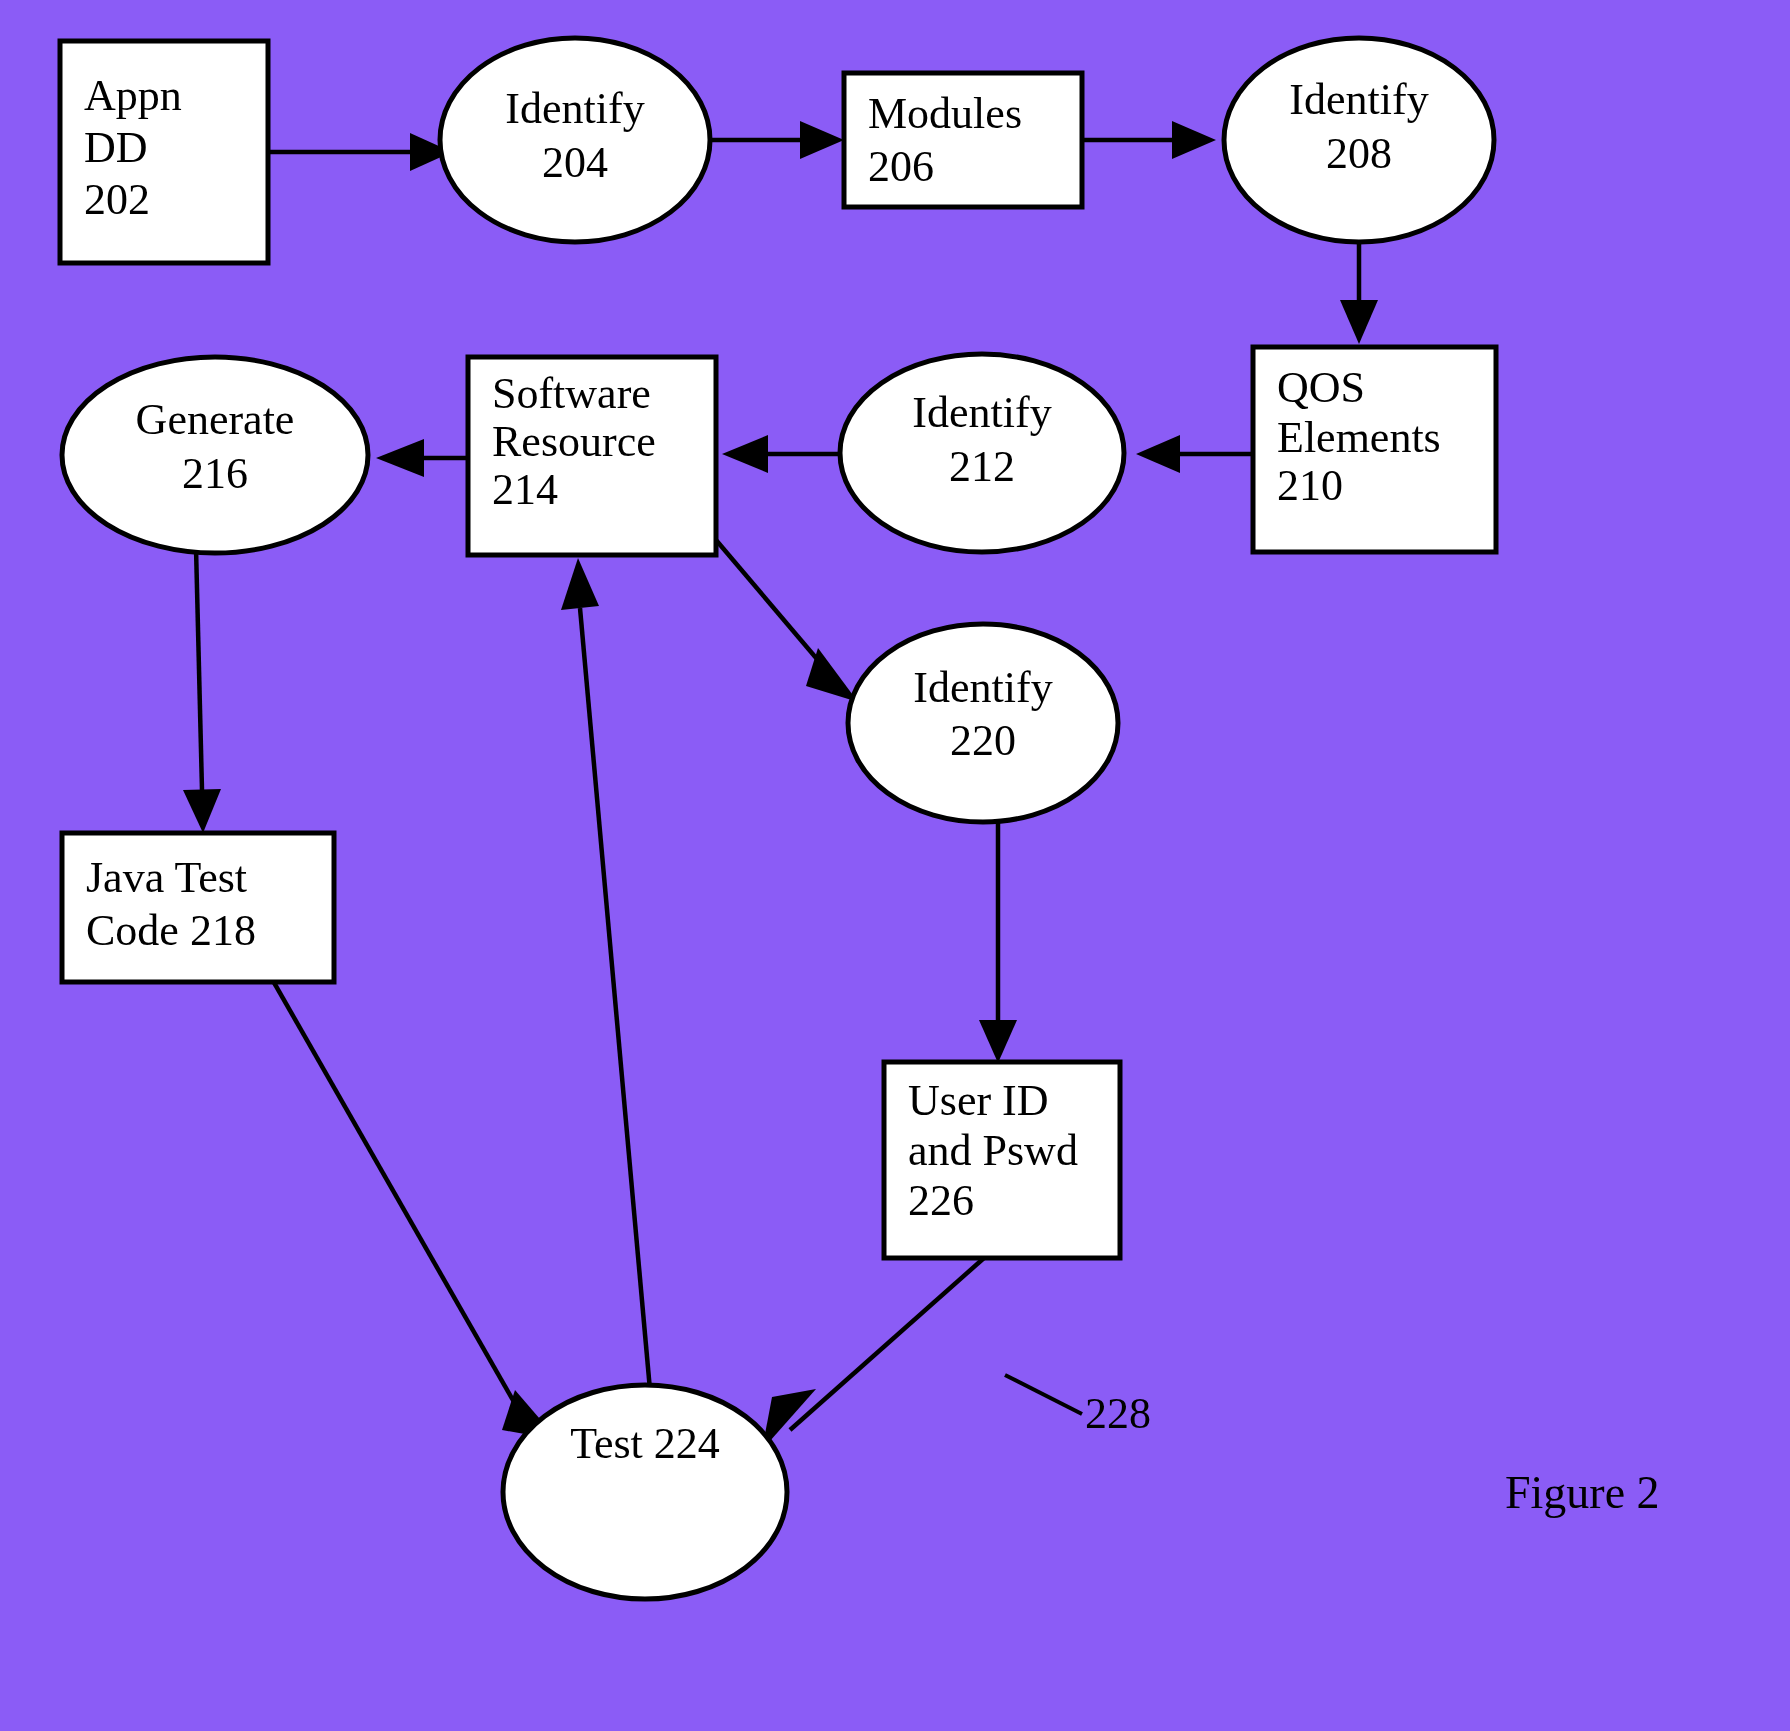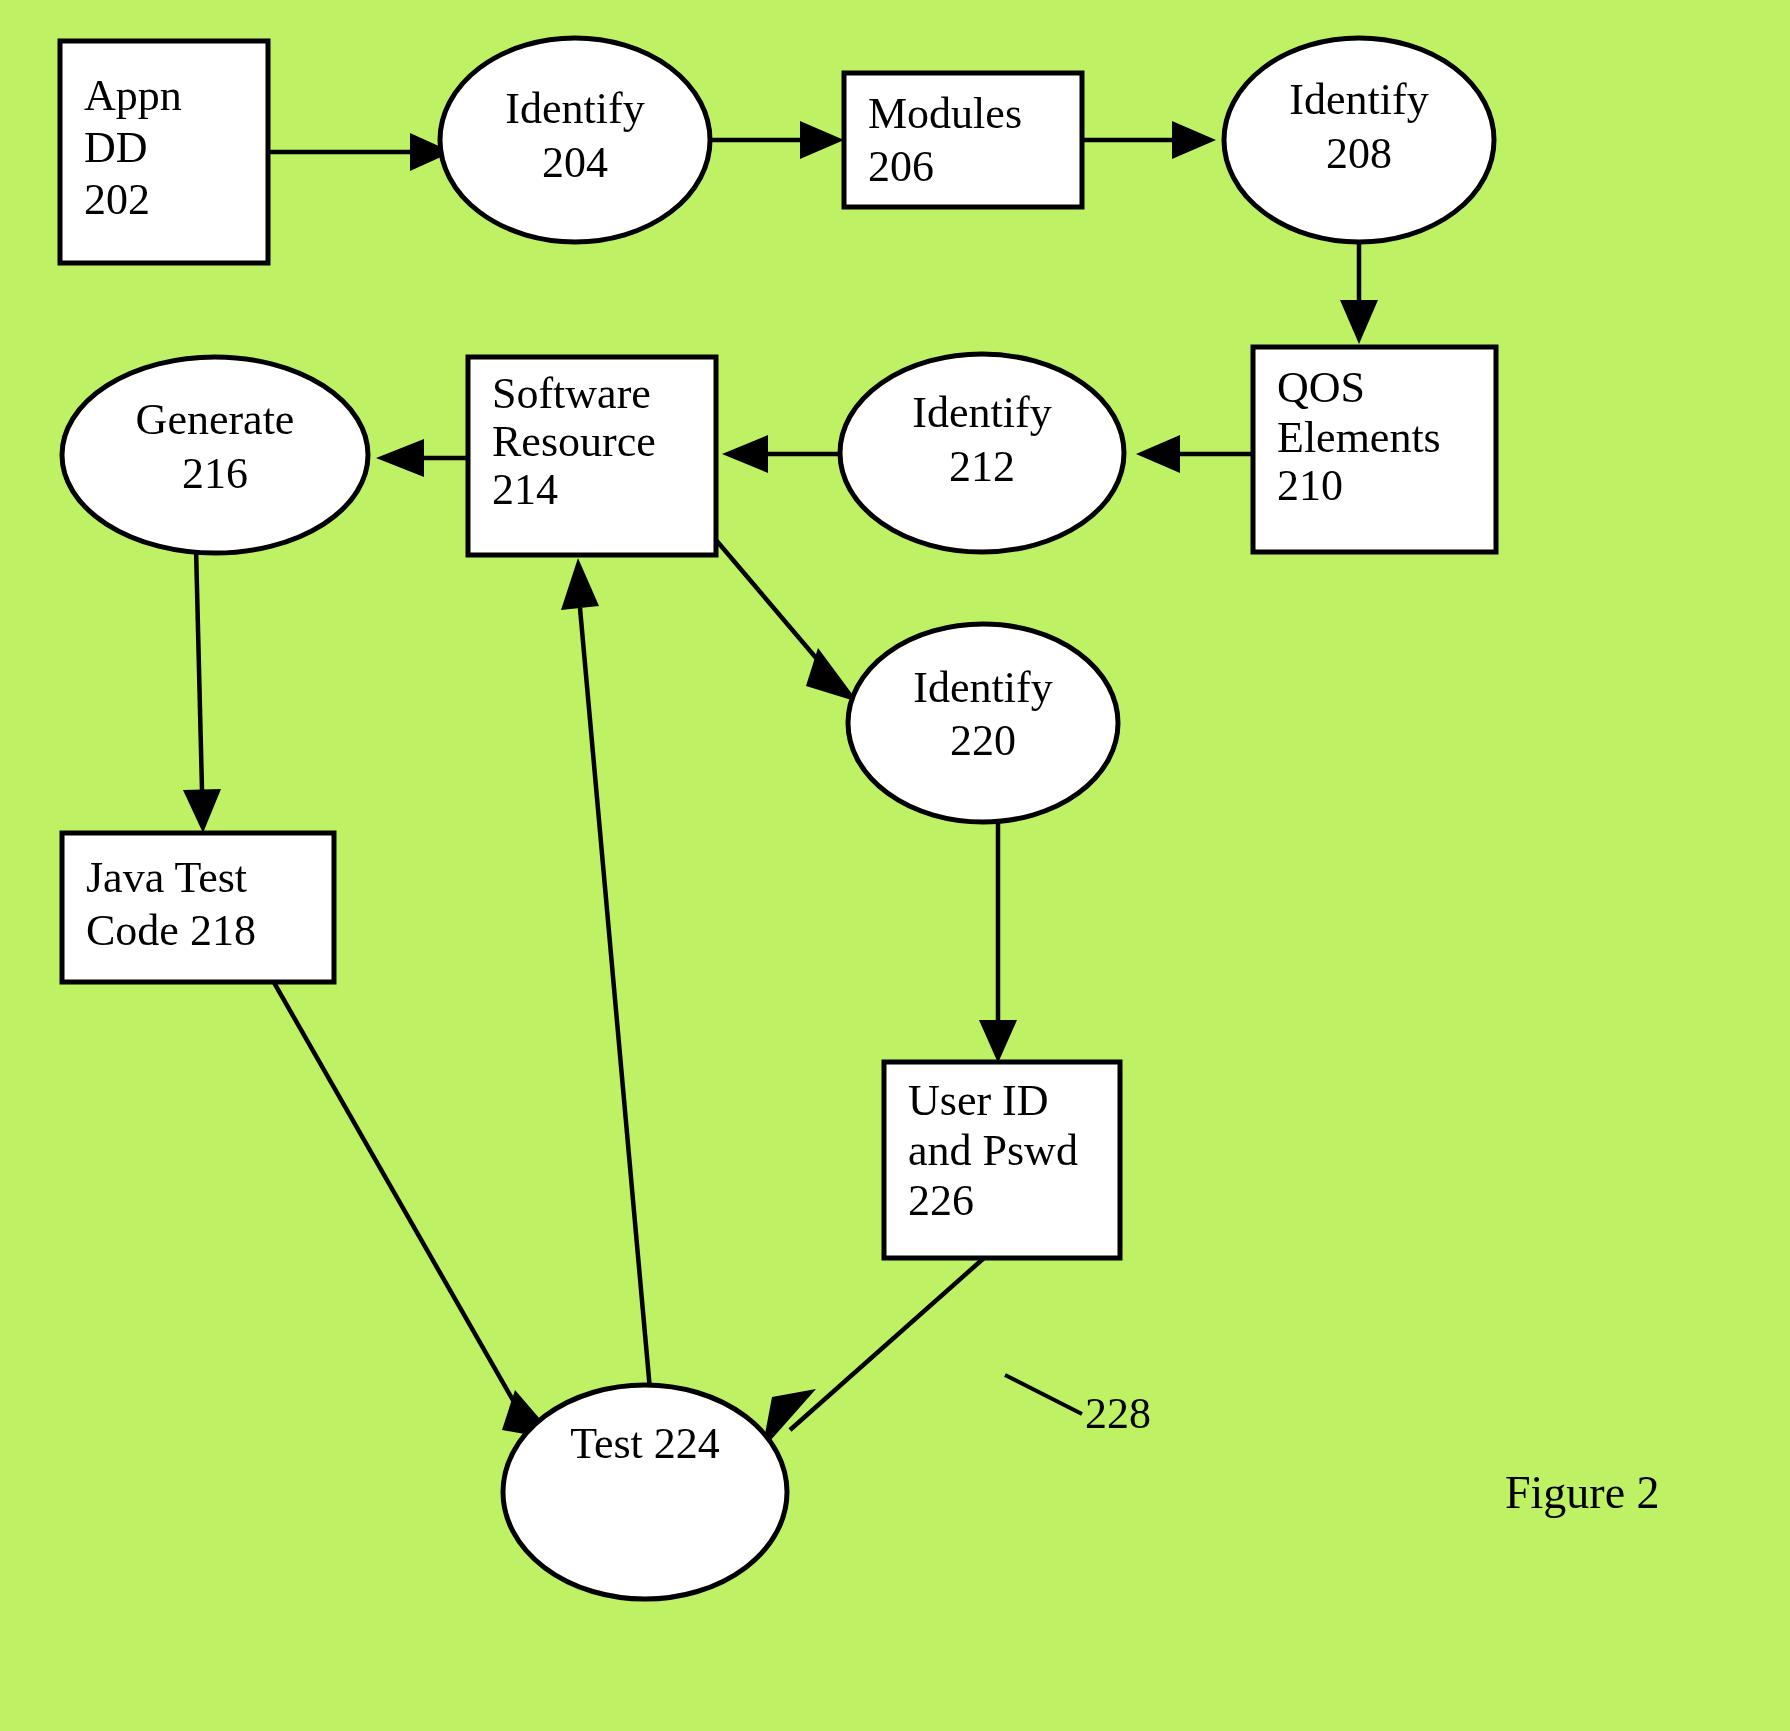--- a/index.html
+++ b/index.html
@@ -10,21 +10,21 @@
   body {
     width: 1790px;
     height: 1731px;
     font-family: "Liberation Serif", "DejaVu Serif", serif;
     overflow: hidden;
   }
   #figure-root {
     position: relative;
     width: 1790px;
     height: 1731px;
-    background: #bef264;
+    background: #8b5cf6;
   }
   svg#diagram {
     position: absolute;
     left: 0;
     top: 0;
     width: 1790px;
     height: 1731px;
   }
   .node-shape {
     fill: #ffffff;

